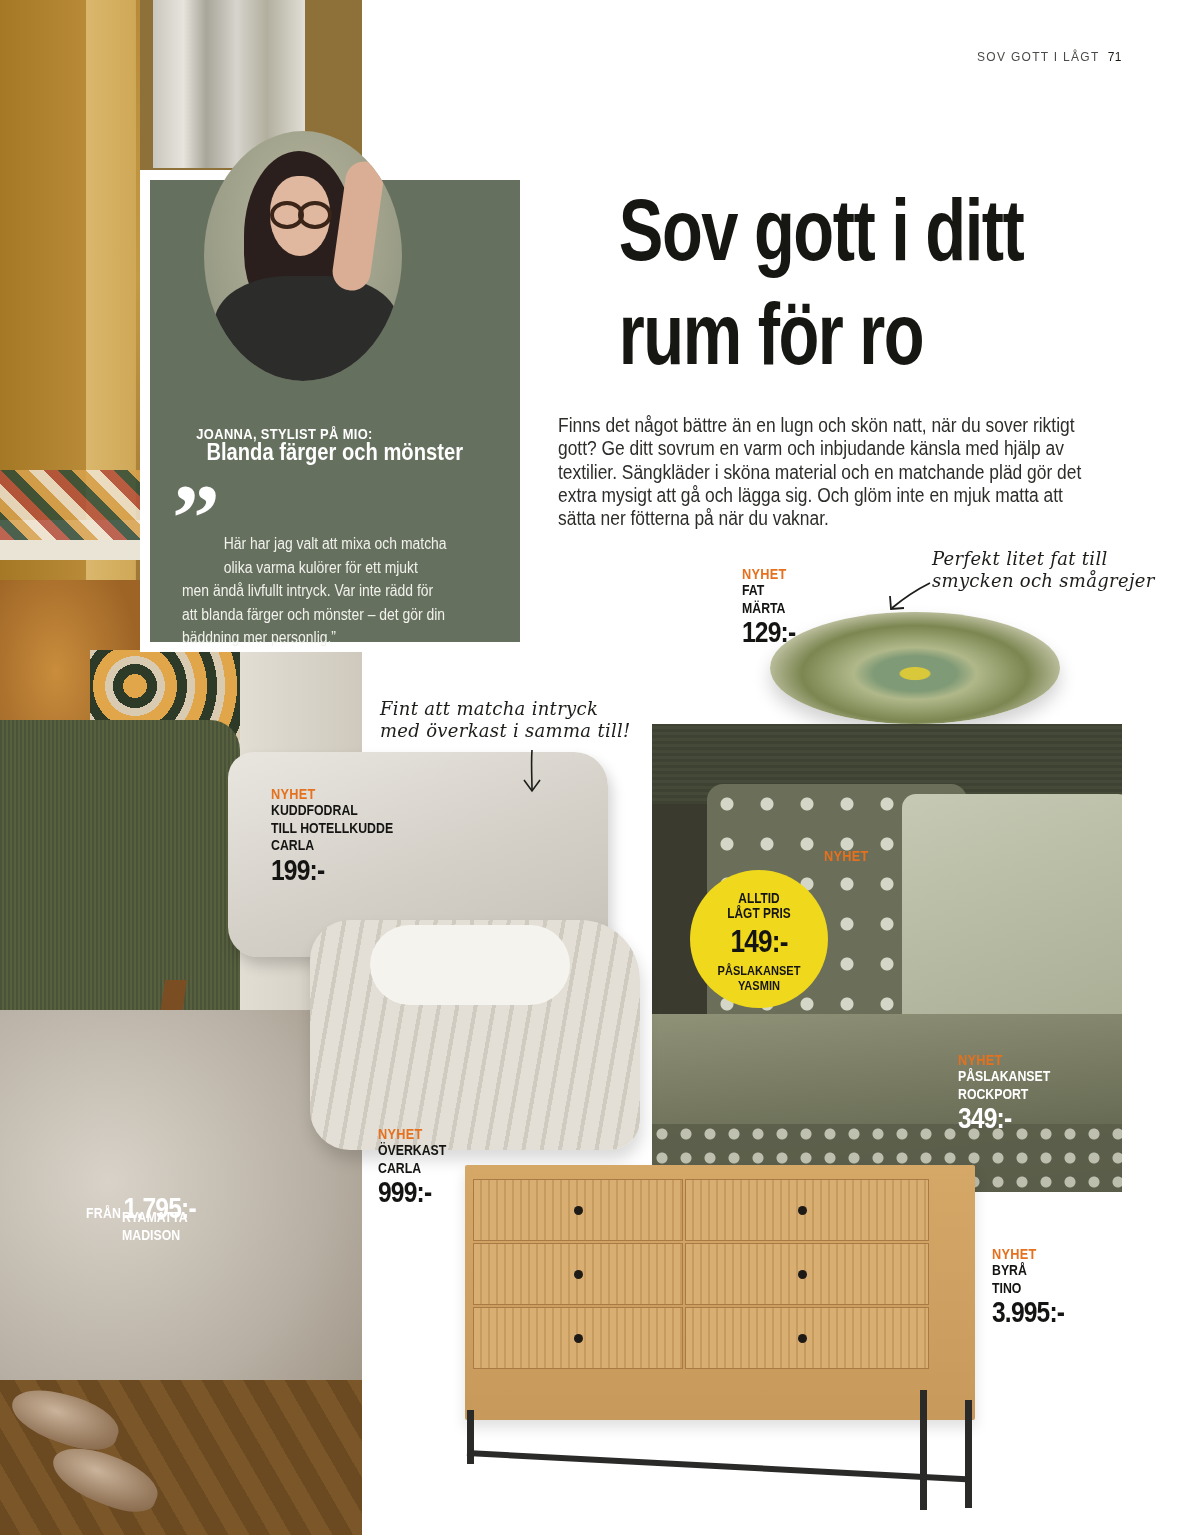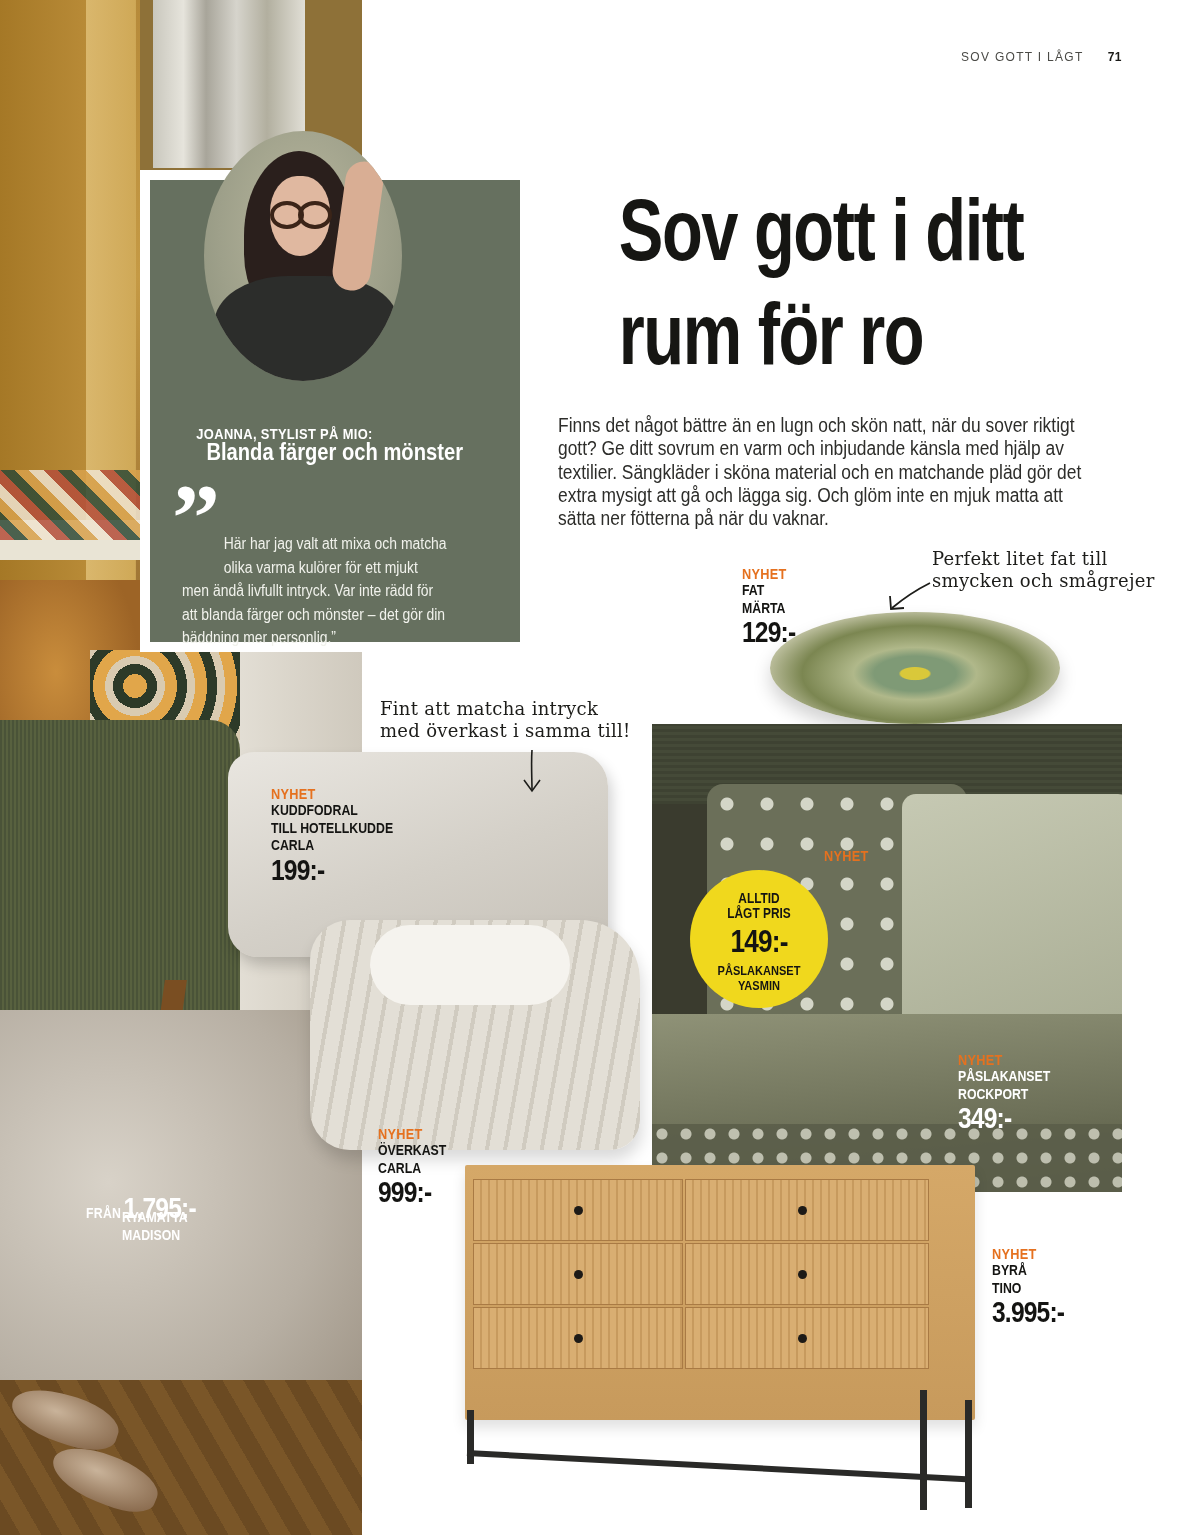--- a/index.html
+++ b/index.html
@@ -27,21 +27,21 @@
     background: repeating-linear-gradient(90deg, #4a5338 0 2px, #58613f 2px 4px); }
   .room-photo .sofa-leg { left: 160px; top: 980px; width: 22px; height: 70px; background: #7a4e22; border-radius: 0 0 6px 6px; transform: skewX(-8deg); }
   .room-photo .rug { left: 0; top: 1010px; width: 362px; height: 430px;
     background: radial-gradient(ellipse at 30% 40%, #d8d2c8, #b7afa3 60%, #9a8f80 100%); border-radius: 0 0 60px 0; }
   .room-photo .floor { left: 0; top: 1380px; width: 362px; height: 155px;
     background: repeating-linear-gradient(60deg, #6b4a22 0 18px, #7a5628 18px 36px); }
   .room-photo .slipper { width: 110px; height: 48px; border-radius: 50% 45% 40% 50%; background: radial-gradient(ellipse at 40% 40%, #c9b39a, #7b5a3c); }
 
   
   .running-head { right: 78px; top: 50px; font-size: 12px; letter-spacing: 1.3px; color: #4a4a46; white-space: nowrap; }
-  .running-head b { font-weight: 700; color: #1a1a17; margin-left: 24px; letter-spacing: .5px; }
+  .running-head b { font-weight: 400; color: #1a1a17; margin-left: 8px; letter-spacing: .5px; }
 
   
   .stylist-panel { left: 150px; top: 180px; width: 370px; height: 462px; background: #66705f; border: 0; }
   .stylist-frame { left: 140px; top: 170px; width: 222px; height: 10px; background: #ffffff; }
   .stylist-frame-v { left: 140px; top: 170px; width: 10px; height: 480px; background: #ffffff; }
   .stylist-frame-b { left: 140px; top: 642px; width: 380px; height: 10px; background: #ffffff; }
   .portrait { left: 204px; top: 131px; width: 198px; height: 250px; border-radius: 50%; overflow: hidden;
     background: radial-gradient(ellipse at 50% 40%, #b9b79e 0%, #9ea08a 60%, #8a8f7a 100%); }
   .portrait .hair { left: 40px; top: 20px; width: 110px; height: 170px; border-radius: 50% 50% 40% 40%; background: #2a1f1c; }
   .portrait .face { left: 66px; top: 45px; width: 60px; height: 80px; border-radius: 45% 45% 50% 50%; background: #e0b8a0; }
@@ -64,21 +64,21 @@
   .intro .line { display: block; white-space: nowrap; transform: scaleX(.87); transform-origin: left top; }
 
   
   .tag { line-height: 1; white-space: nowrap; }
   .tag .new { color: #e5711f; font-weight: 700; font-size: 15px; display: block; transform: scaleX(.85); transform-origin: left top; letter-spacing: .3px; }
   .tag .name { color: #141412; font-weight: 700; font-size: 15px; display: block; transform: scaleX(.82); transform-origin: left top; line-height: 17.5px; }
   .tag .price { color: #141412; font-weight: 700; font-size: 30px; display: block; transform: scaleX(.82); transform-origin: left top; letter-spacing: -1px; line-height: 30px; margin-top: 1px; }
   .tag.light .name, .tag.light .price, .tag.light .from { color: #ffffff; }
   .tag .from { font-size: 15px; font-weight: 700; letter-spacing: .3px; margin-right: 3px; }
 
-  .hand { font-family: "DejaVu Serif", serif; color: #1d1d1a; font-size: 18px; line-height: 22px; white-space: nowrap; letter-spacing: .3px; }
+  .hand { font-family: "DejaVu Serif", serif; font-style: italic; color: #1d1d1a; font-size: 18px; line-height: 22px; white-space: nowrap; letter-spacing: .3px; }
 
   
   .dish { left: 770px; top: 612px; width: 290px; height: 112px; border-radius: 50%;
     background: radial-gradient(ellipse at 50% 55%, #d9c83a 0 7%, #7f9a76 8% 20%, #b0b88a 30%, #7b8651 55%, #c7c8aa 75%, #6d7450 100%);
     box-shadow: 0 10px 18px rgba(0,0,0,.18); }
 
   .cushion { left: 228px; top: 752px; width: 380px; height: 205px; border-radius: 26px 34px 26px 30px;
     background: linear-gradient(160deg, #e9e6e0, #d4d0c8 55%, #c6c1b8); box-shadow: 4px 8px 14px rgba(0,0,0,.18); }
 
   .throw-blanket { left: 310px; top: 920px; width: 330px; height: 230px; border-radius: 40px 60px 30px 40px;

